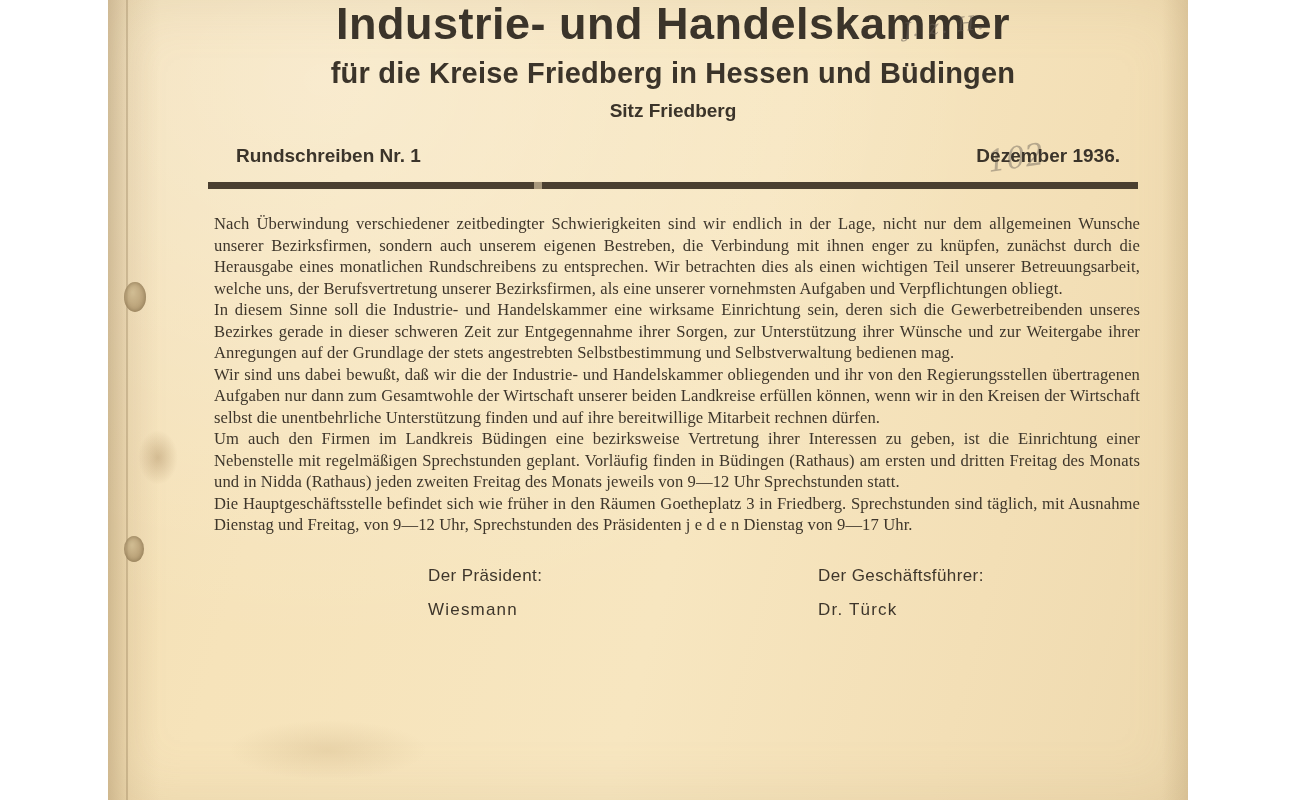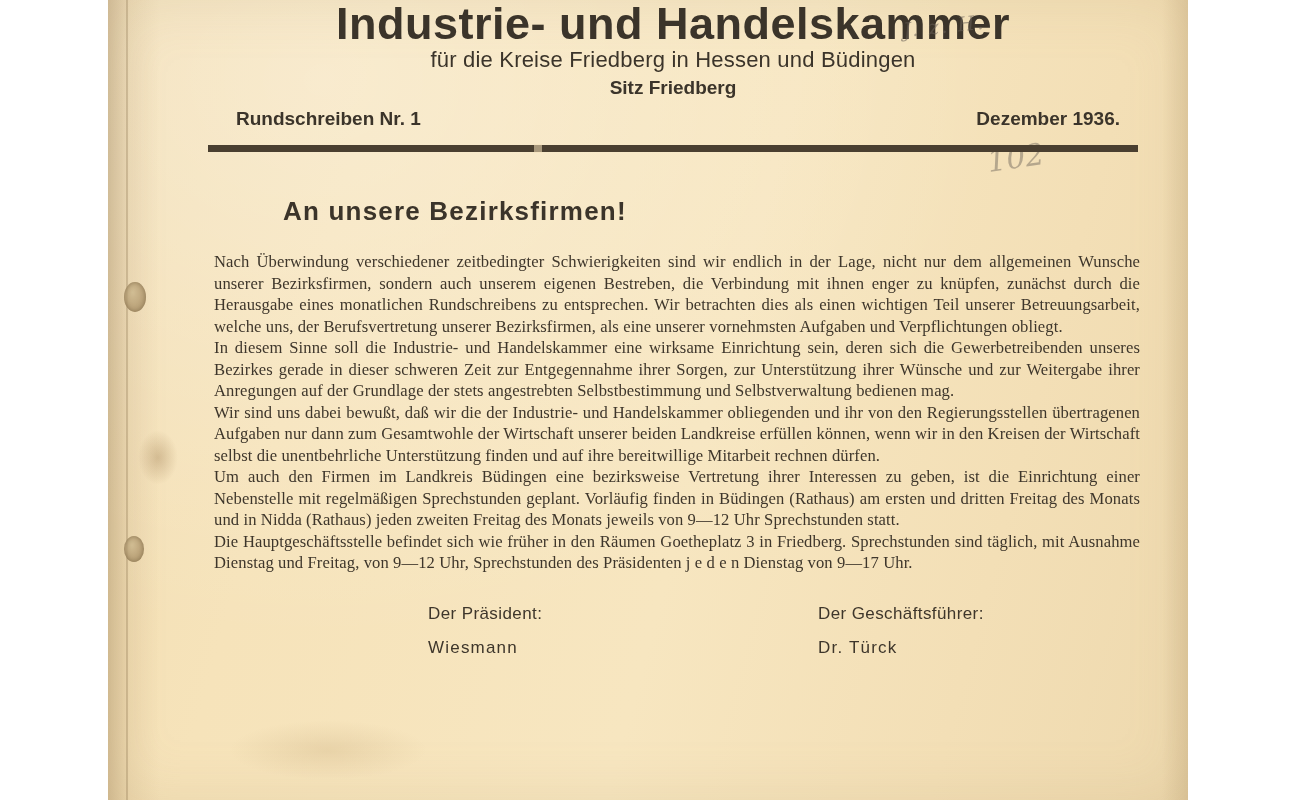--- a/index.html
+++ b/index.html
@@ -88,35 +88,36 @@
     text-align: center;
   }
   .mast-title {
     font-size: 45px;
     font-weight: bold;
     letter-spacing: 0.5px;
     color: #3b342a;
     line-height: 1.05;
   }
   .mast-sub {
-    font-size: 22px;
-    font-weight: normal;
-    color: #3b342a;
+    font-size: 29px;
+    font-weight: bold;
+    color: #3b342a;
+    margin-top: 10px;
     letter-spacing: 0.2px;
   }
   .mast-seat {
     font-size: 19px;
     font-weight: bold;
     color: #3b342a;
-    margin-top: 4px;
+    margin-top: 10px;
   }
 
   .issue-row {
     position: relative;
-    margin-top: 6px;
+    margin-top: 20px;
     height: 30px;
   }
   .issue-left {
     position: absolute;
     left: 38px;
     top: 3px;
     font-size: 19px;
     font-weight: bold;
     color: #3b342a;
   }
@@ -249,21 +250,20 @@
         <div class="mast-title">Industrie- und Handelskammer</div>
         <div class="mast-sub">für die Kreise Friedberg in Hessen und Büdingen</div>
         <div class="mast-seat">Sitz Friedberg</div>
         <div class="issue-row">
           <div class="issue-left">Rundschreiben Nr. 1</div>
           <div class="issue-right">Dezember 1936.</div>
         </div>
         <div class="rule"></div>
       </div>
 
-      <div class="heading">An unsere Bezirksfirmen!</div>
 
       <div class="body-text">
         <p>Nach Überwindung verschiedener zeitbedingter Schwierigkeiten sind wir endlich in der Lage, nicht nur dem allgemeinen Wunsche unserer Bezirksfirmen, sondern auch unserem eigenen Bestreben, die Verbindung mit ihnen enger zu knüpfen, zunächst durch die Herausgabe eines monatlichen Rundschreibens zu entsprechen. Wir betrachten dies als einen wichtigen Teil unserer Betreuungsarbeit, welche uns, der Berufsvertretung unserer Bezirksfirmen, als eine unserer vornehmsten Aufgaben und Verpflichtungen obliegt.</p>
         <p>In diesem Sinne soll die Industrie- und Handelskammer eine wirksame Einrichtung sein, deren sich die Gewerbetreibenden unseres Bezirkes gerade in dieser schweren Zeit zur Entgegennahme ihrer Sorgen, zur Unterstützung ihrer Wünsche und zur Weitergabe ihrer Anregungen auf der Grundlage der stets angestrebten Selbstbestimmung und Selbstverwaltung bedienen mag.</p>
         <p>Wir sind uns dabei bewußt, daß wir die der Industrie- und Handelskammer obliegenden und ihr von den Regierungsstellen übertragenen Aufgaben nur dann zum Gesamtwohle der Wirtschaft unserer beiden Landkreise erfüllen können, wenn wir in den Kreisen der Wirtschaft selbst die unentbehrliche Unterstützung finden und auf ihre bereitwillige Mitarbeit rechnen dürfen.</p>
         <p>Um auch den Firmen im Landkreis Büdingen eine bezirksweise Vertretung ihrer Interessen zu geben, ist die Einrichtung einer Nebenstelle mit regelmäßigen Sprechstunden geplant. Vorläufig finden in Büdingen (Rathaus) am ersten und dritten Freitag des Monats und in Nidda (Rathaus) jeden zweiten Freitag des Monats jeweils von 9—12 Uhr Sprechstunden statt.</p>
         <p>Die Hauptgeschäftsstelle befindet sich wie früher in den Räumen Goetheplatz 3 in Friedberg. Sprechstunden sind täglich, mit Ausnahme Dienstag und Freitag, von 9—12 Uhr, Sprechstunden des Präsidenten j e d e n Dienstag von 9—17 Uhr.</p>
       </div>
 
       <div class="signatures">

